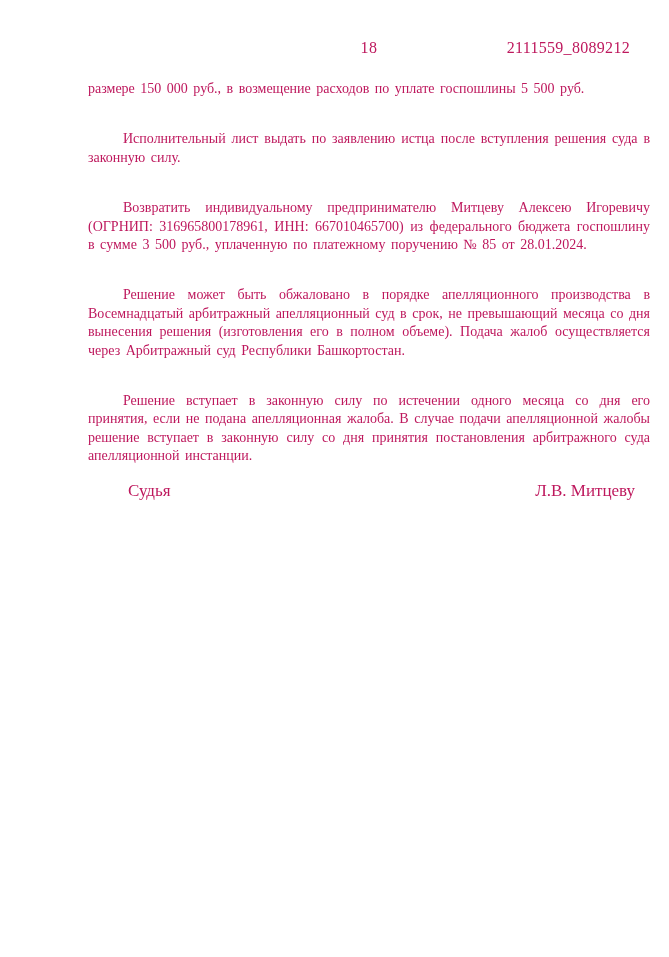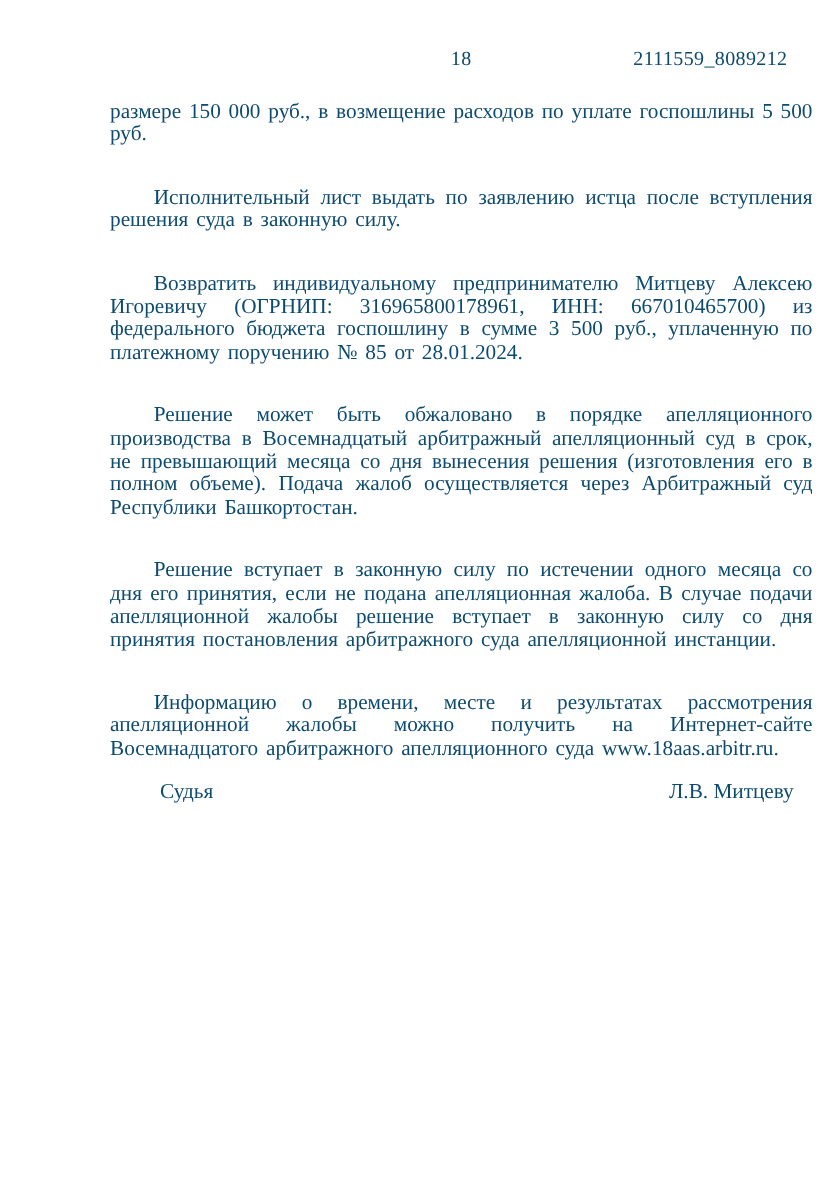--- a/index.html
+++ b/index.html
@@ -5,21 +5,21 @@
   html, body {
     margin: 0;
     padding: 0;
     background: #ffffff;
   }
   .page {
     position: relative;
     width: 669px;
     height: 957px;
     background: #ffffff;
-    color: #0c4a6e;
+    color: #be185d;
     font-family: "Liberation Serif", "DejaVu Serif", serif;
     overflow: hidden;
     box-sizing: border-box;
   }
   .header {
     position: absolute;
     top: 39px;
     left: 88px;
     width: 562px;
     height: 18px;
@@ -41,21 +41,21 @@
   }
   .content {
     position: absolute;
     top: 80px;
     left: 88px;
     width: 562px;
   }
   .content p {
     margin: 0;
     padding: 0;
-    font-size: 17px;
+    font-size: 14px;
     line-height: 18.4px;
     text-align: justify;
     word-spacing: 2px;
   }
   .content p.indented {
     text-indent: 35px;
     margin-top: 32px;
   }
   .signature {
     margin-top: 16px;
@@ -76,21 +76,20 @@
     <span class="page-number">18</span>
     <span class="doc-number">2111559_8089212</span>
   </div>
 
   <div class="content">
     <p>размере 150 000 руб., в возмещение расходов по уплате госпошлины 5 500 руб.</p>
     <p class="indented">Исполнительный лист выдать по заявлению истца после вступления решения суда в законную силу.</p>
     <p class="indented">Возвратить индивидуальному предпринимателю Митцеву Алексею Игоревичу (ОГРНИП: 316965800178961, ИНН: 667010465700) из федерального бюджета госпошлину в сумме 3 500 руб., уплаченную по платежному поручению № 85 от 28.01.2024.</p>
     <p class="indented">Решение может быть обжаловано в порядке апелляционного производства в Восемнадцатый арбитражный апелляционный суд в срок, не превышающий месяца со дня вынесения решения (изготовления его в полном объеме). Подача жалоб осуществляется через Арбитражный суд Республики Башкортостан.</p>
     <p class="indented">Решение вступает в законную силу по истечении одного месяца со дня его принятия, если не подана апелляционная жалоба. В случае подачи апелляционной жалобы решение вступает в законную силу со дня принятия постановления арбитражного суда апелляционной инстанции.</p>
-    <p class="indented">Информацию о времени, месте и результатах рассмотрения апелляционной жалобы можно получить на Интернет-сайте Восемнадцатого арбитражного апелляционного суда www.18aas.arbitr.ru.</p>
 
     <div class="signature">
       <span>Судья</span>
       <span>Л.В. Митцеву</span>
     </div>
   </div>
 
 </div>
 
 </body></html>

